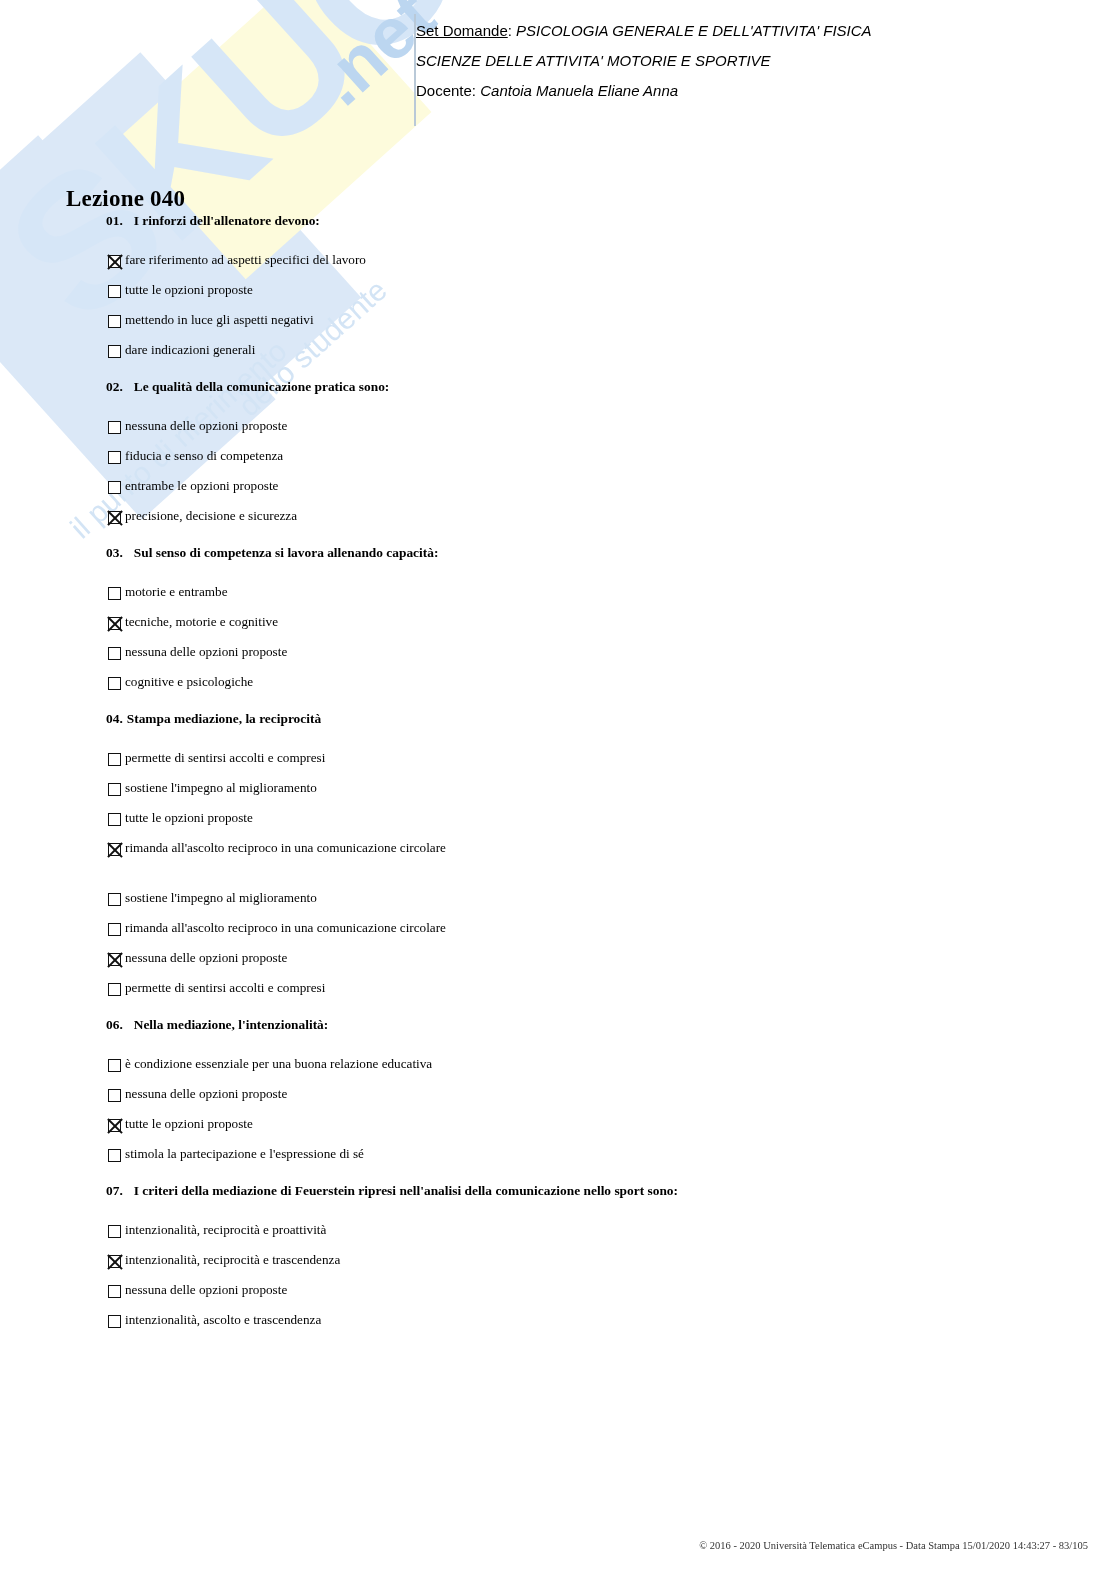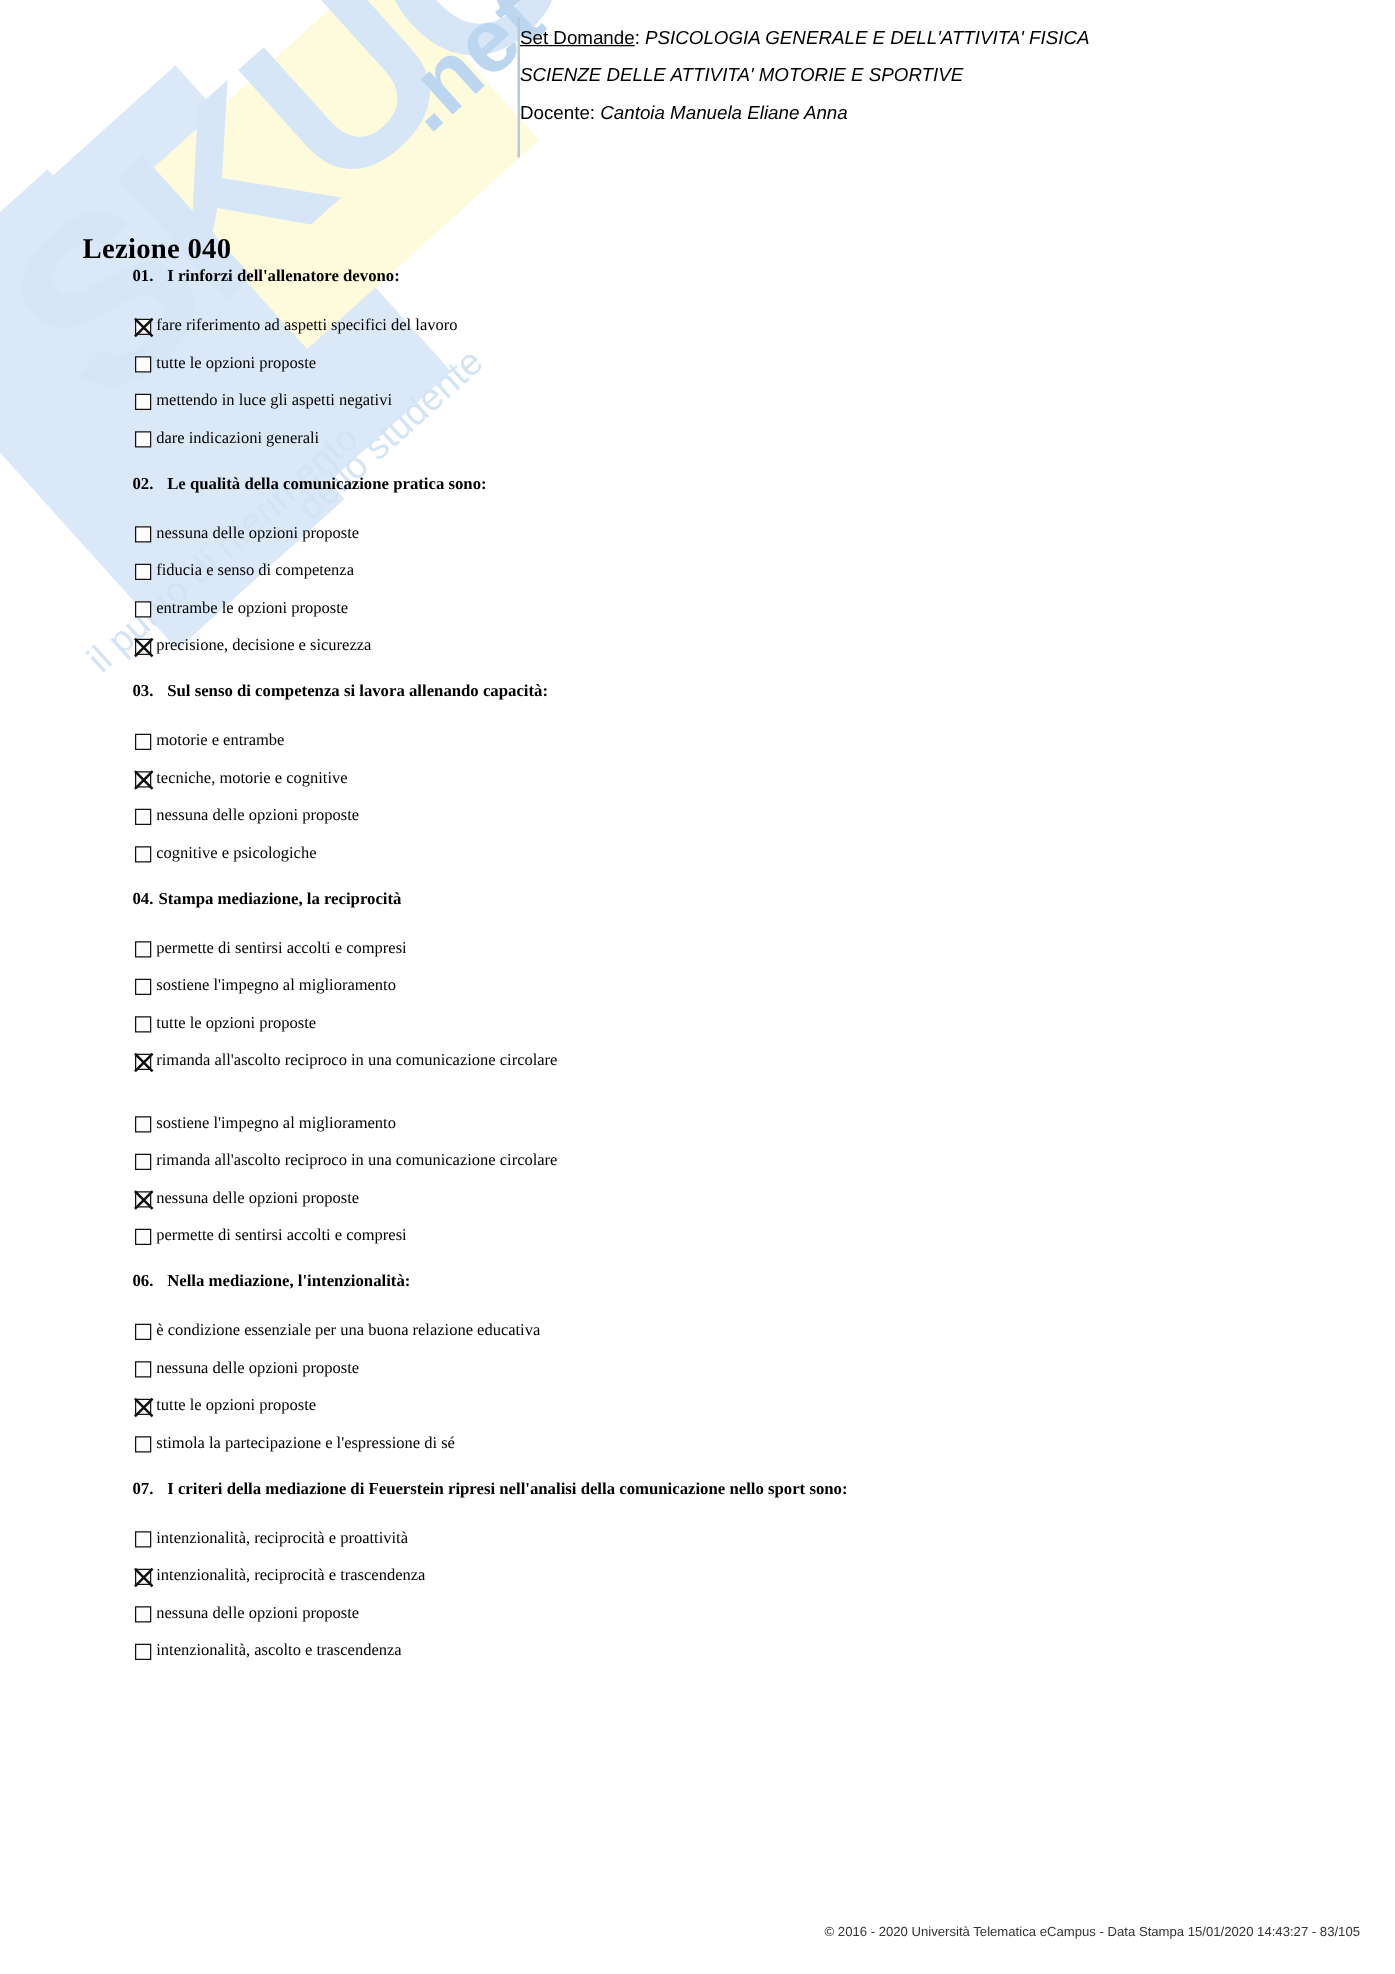--- a/index.html
+++ b/index.html
@@ -190,21 +190,21 @@
     white-space: nowrap;
   }
 
   
   .footer {
     position: absolute;
     left: 0;
     top: 1540px;
     width: 1088px;
     text-align: right;
-    font-family: Liberation Sans, sans-serif;
+    font-family: Liberation Serif, serif;
     font-size: 10.5px;
     color: #333;
     white-space: nowrap;
   }
 </style>
 </head>
 <body>
 
 <div class="watermark">
   <div class="wm-blueblock wm-b1"></div>

